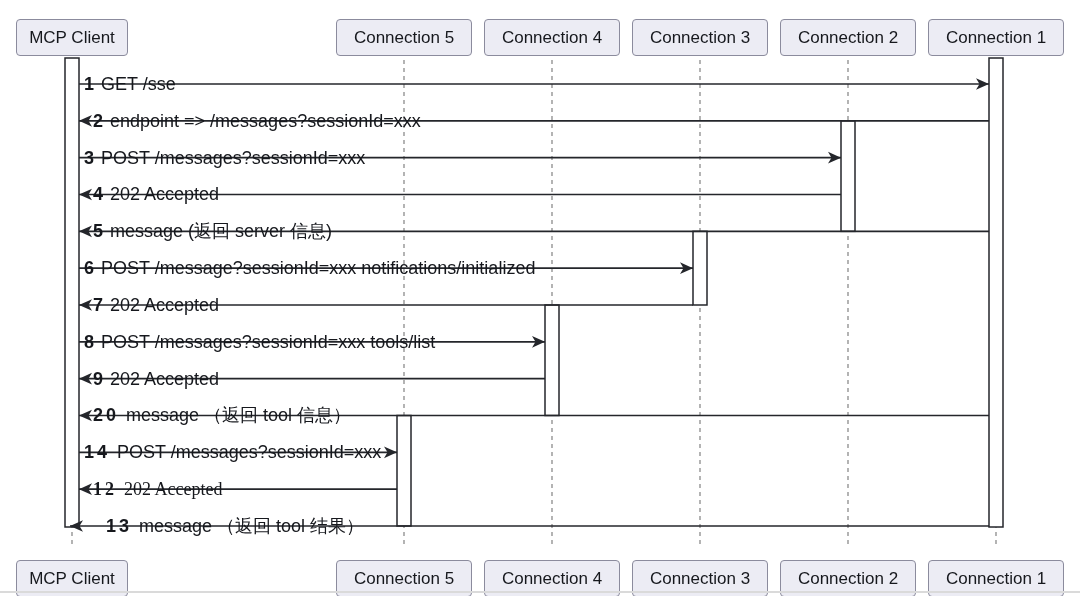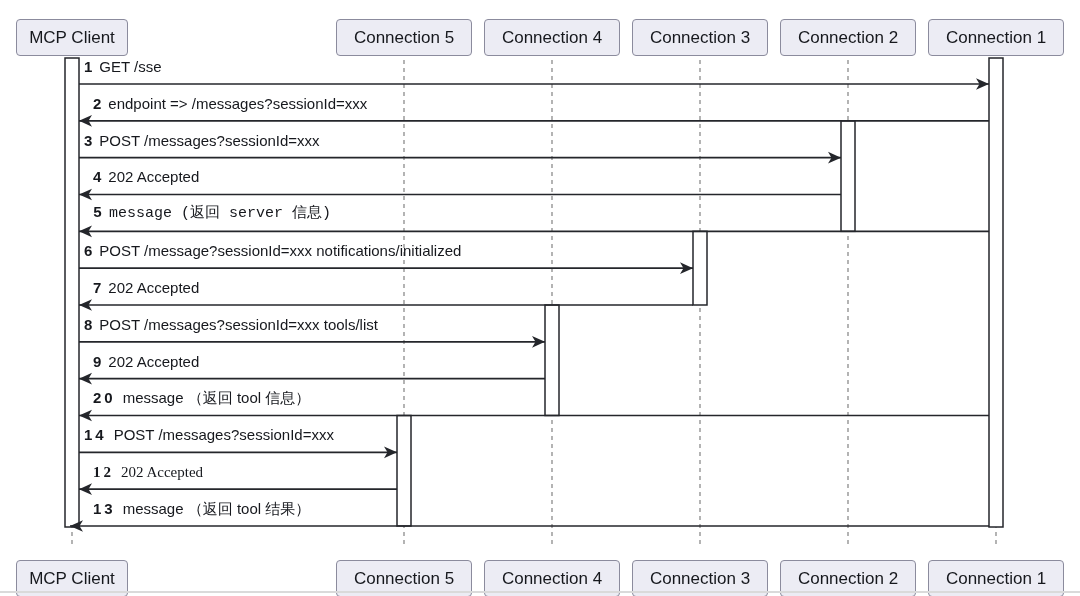--- a/index.html
+++ b/index.html
@@ -8,22 +8,23 @@
     font-family:"Liberation Sans","DejaVu Sans",sans-serif;overflow:hidden;
   }
   .layer{position:absolute;left:0;top:0;}
   .actor{
     position:absolute;height:37px;box-sizing:border-box;
     background:var(--actor-fill);border:1.5px solid var(--actor-border);
     border-radius:4px;display:flex;align-items:center;justify-content:center;
     font-size:17px;color:var(--text);white-space:nowrap;margin-top:12px;
   }
   .msg-label{
-    position:absolute;font-size:15px;line-height:20px;color:var(--text);
+    position:absolute;font-size:18px;line-height:20px;color:var(--text);
     white-space:nowrap;
+    margin-top:17px;
   }
   .msg-label .num{font-weight:bold;margin-right:7px;}
   .msg-label .num.two{letter-spacing:3px;}
   .bottom-rule{position:absolute;left:0;width:1080px;top:591px;height:2px;}
 </style>
 </head>
 <body>
 
 <div class="canvas" id="canvas" style="--actor-fill: #ececf4; --actor-border: #8b8b9d; --text: #16181d;">
   <svg class="layer" id="svg-layer" width="1080" height="596" viewBox="0 0 1080 596">
@@ -64,29 +65,29 @@
       <line x1="397" y1="489.163" x2="79" y2="489.163" stroke="#24262b" stroke-width="1.6"></line>
       <polygon points="79,489.163 92,483.363 88.5,489.163 92,494.963" fill="#24262b"></polygon>
       <line x1="989" y1="525.996" x2="70" y2="525.996" stroke="#24262b" stroke-width="1.6"></line>
       <polygon points="70,525.996 83,520.196 79.5,525.996 83,531.7959999999999" fill="#24262b"></polygon>
     </svg>
   <div class="layer" id="html-layer">
       <div class="msg-label" style="left: 84px; top: 57px;"><span class="num">1</span><span>GET /sse</span></div>
       <div class="msg-label" style="left: 93px; top: 93.833px;"><span class="num">2</span><span>endpoint =&gt; /messages?sessionId=xxx</span></div>
       <div class="msg-label" style="left: 84px; top: 130.666px;"><span class="num">3</span><span>POST /messages?sessionId=xxx</span></div>
       <div class="msg-label" style="left: 93px; top: 167.499px;"><span class="num">4</span><span>202 Accepted</span></div>
-      <div class="msg-label" style="left: 93px; top: 204.332px; font-family: Liberation Mono, monospace;"><span class="num">5</span><span>message (返回 server 信息)</span></div>
+      <div class="msg-label" style="left: 93px; top: 204.332px;"><span class="num">5</span><span>message (返回 server 信息)</span></div>
       <div class="msg-label" style="left: 84px; top: 241.165px;"><span class="num">6</span><span>POST /message?sessionId=xxx notifications/initialized</span></div>
       <div class="msg-label" style="left: 93px; top: 277.998px;"><span class="num">7</span><span>202 Accepted</span></div>
       <div class="msg-label" style="left: 84px; top: 314.831px;"><span class="num">8</span><span>POST /messages?sessionId=xxx tools/list</span></div>
       <div class="msg-label" style="left: 93px; top: 351.664px;"><span class="num">9</span><span>202 Accepted</span></div>
       <div class="msg-label" style="left: 93px; top: 388.497px;"><span class="num two">20</span><span>message （返回 tool 信息）</span></div>
       <div class="msg-label" style="left: 84px; top: 425.33px;"><span class="num two">14</span><span>POST /messages?sessionId=xxx</span></div>
       <div class="msg-label" style="left: 93px; top: 462.163px; font-family: Liberation Serif, serif;"><span class="num two">12</span><span>202 Accepted</span></div>
-      <div class="msg-label" style="left: 93px; top: 498.996px; text-align: center;"><span class="num two">13</span><span>message （返回 tool 结果）</span></div>
+      <div class="msg-label" style="left: 106px; top: 498.996px; text-align: center;"><span class="num two">13</span><span>message （返回 tool 结果）</span></div>
       <div class="actor" style="left: 16px; top: 7px; width: 112px;">MCP Client</div>
       <div class="actor" style="left: 16px; top: 548px; width: 112px;">MCP Client</div>
       <div class="actor" style="left: 336px; top: 7px; width: 136px;">Connection 5</div>
       <div class="actor" style="left: 336px; top: 548px; width: 136px;">Connection 5</div>
       <div class="actor" style="left: 484px; top: 7px; width: 136px;">Connection 4</div>
       <div class="actor" style="left: 484px; top: 548px; width: 136px;">Connection 4</div>
       <div class="actor" style="left: 632px; top: 7px; width: 136px;">Connection 3</div>
       <div class="actor" style="left: 632px; top: 548px; width: 136px;">Connection 3</div>
       <div class="actor" style="left: 780px; top: 7px; width: 136px;">Connection 2</div>
       <div class="actor" style="left: 780px; top: 548px; width: 136px;">Connection 2</div>

